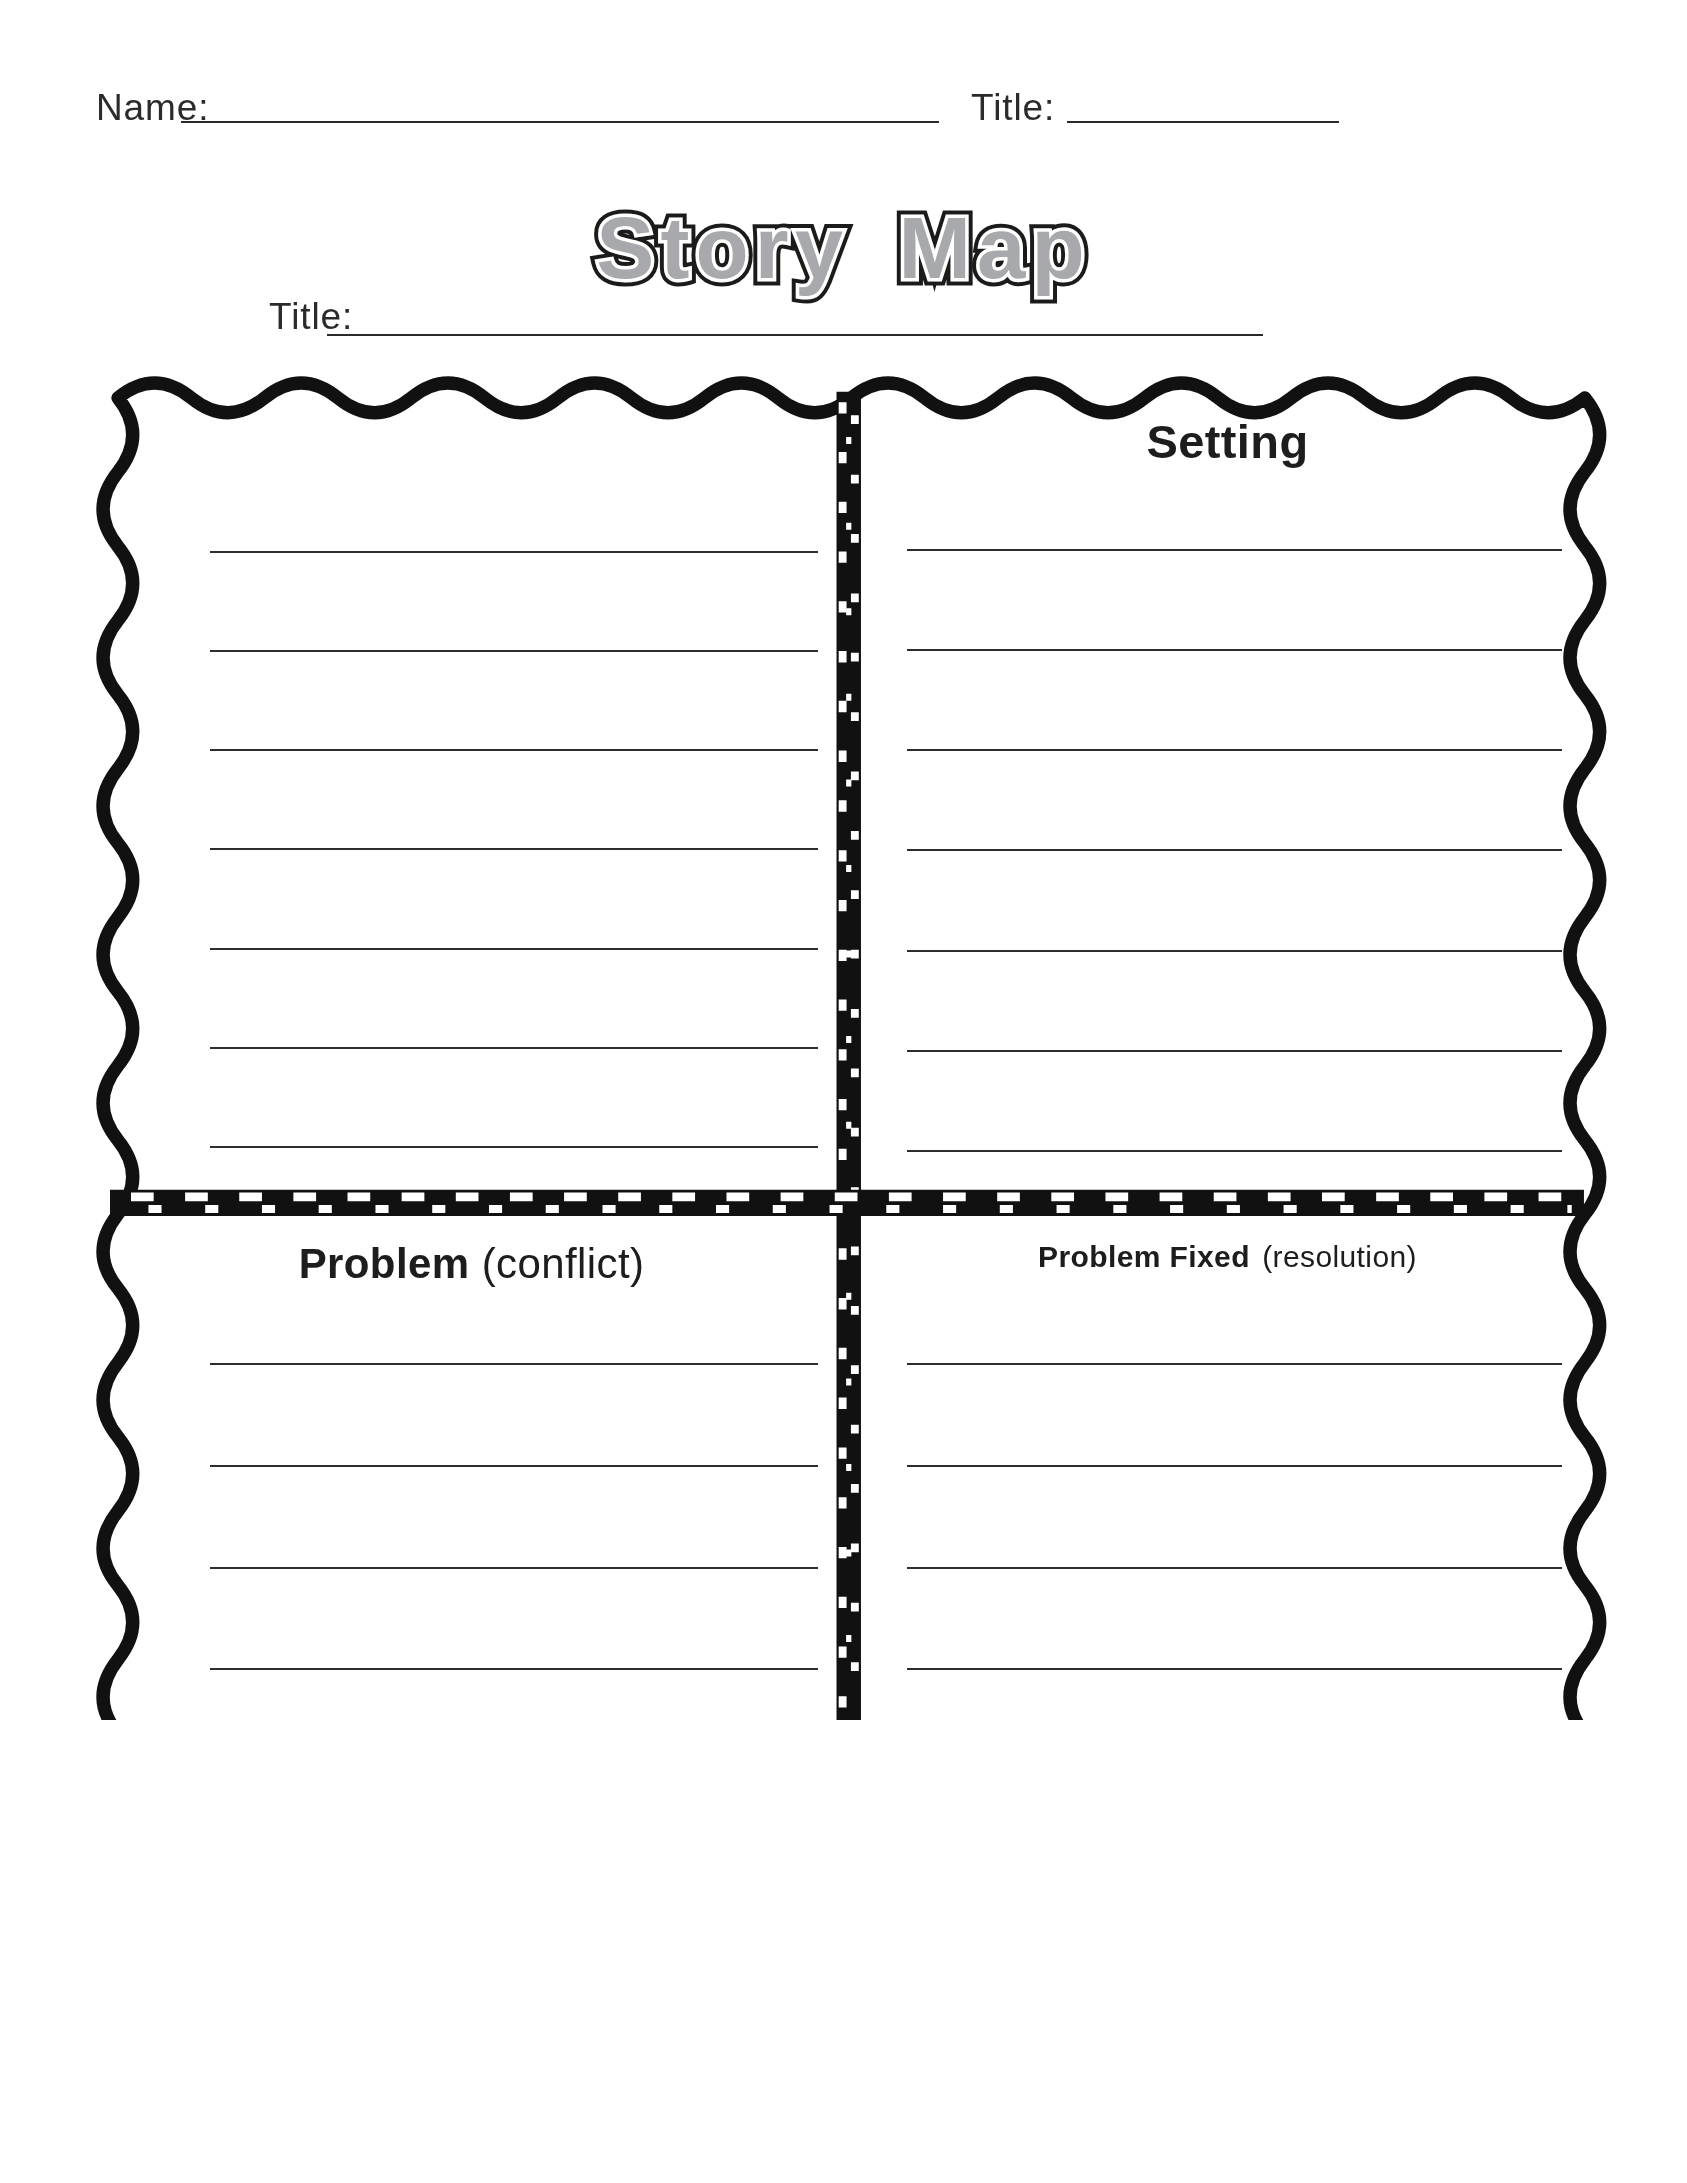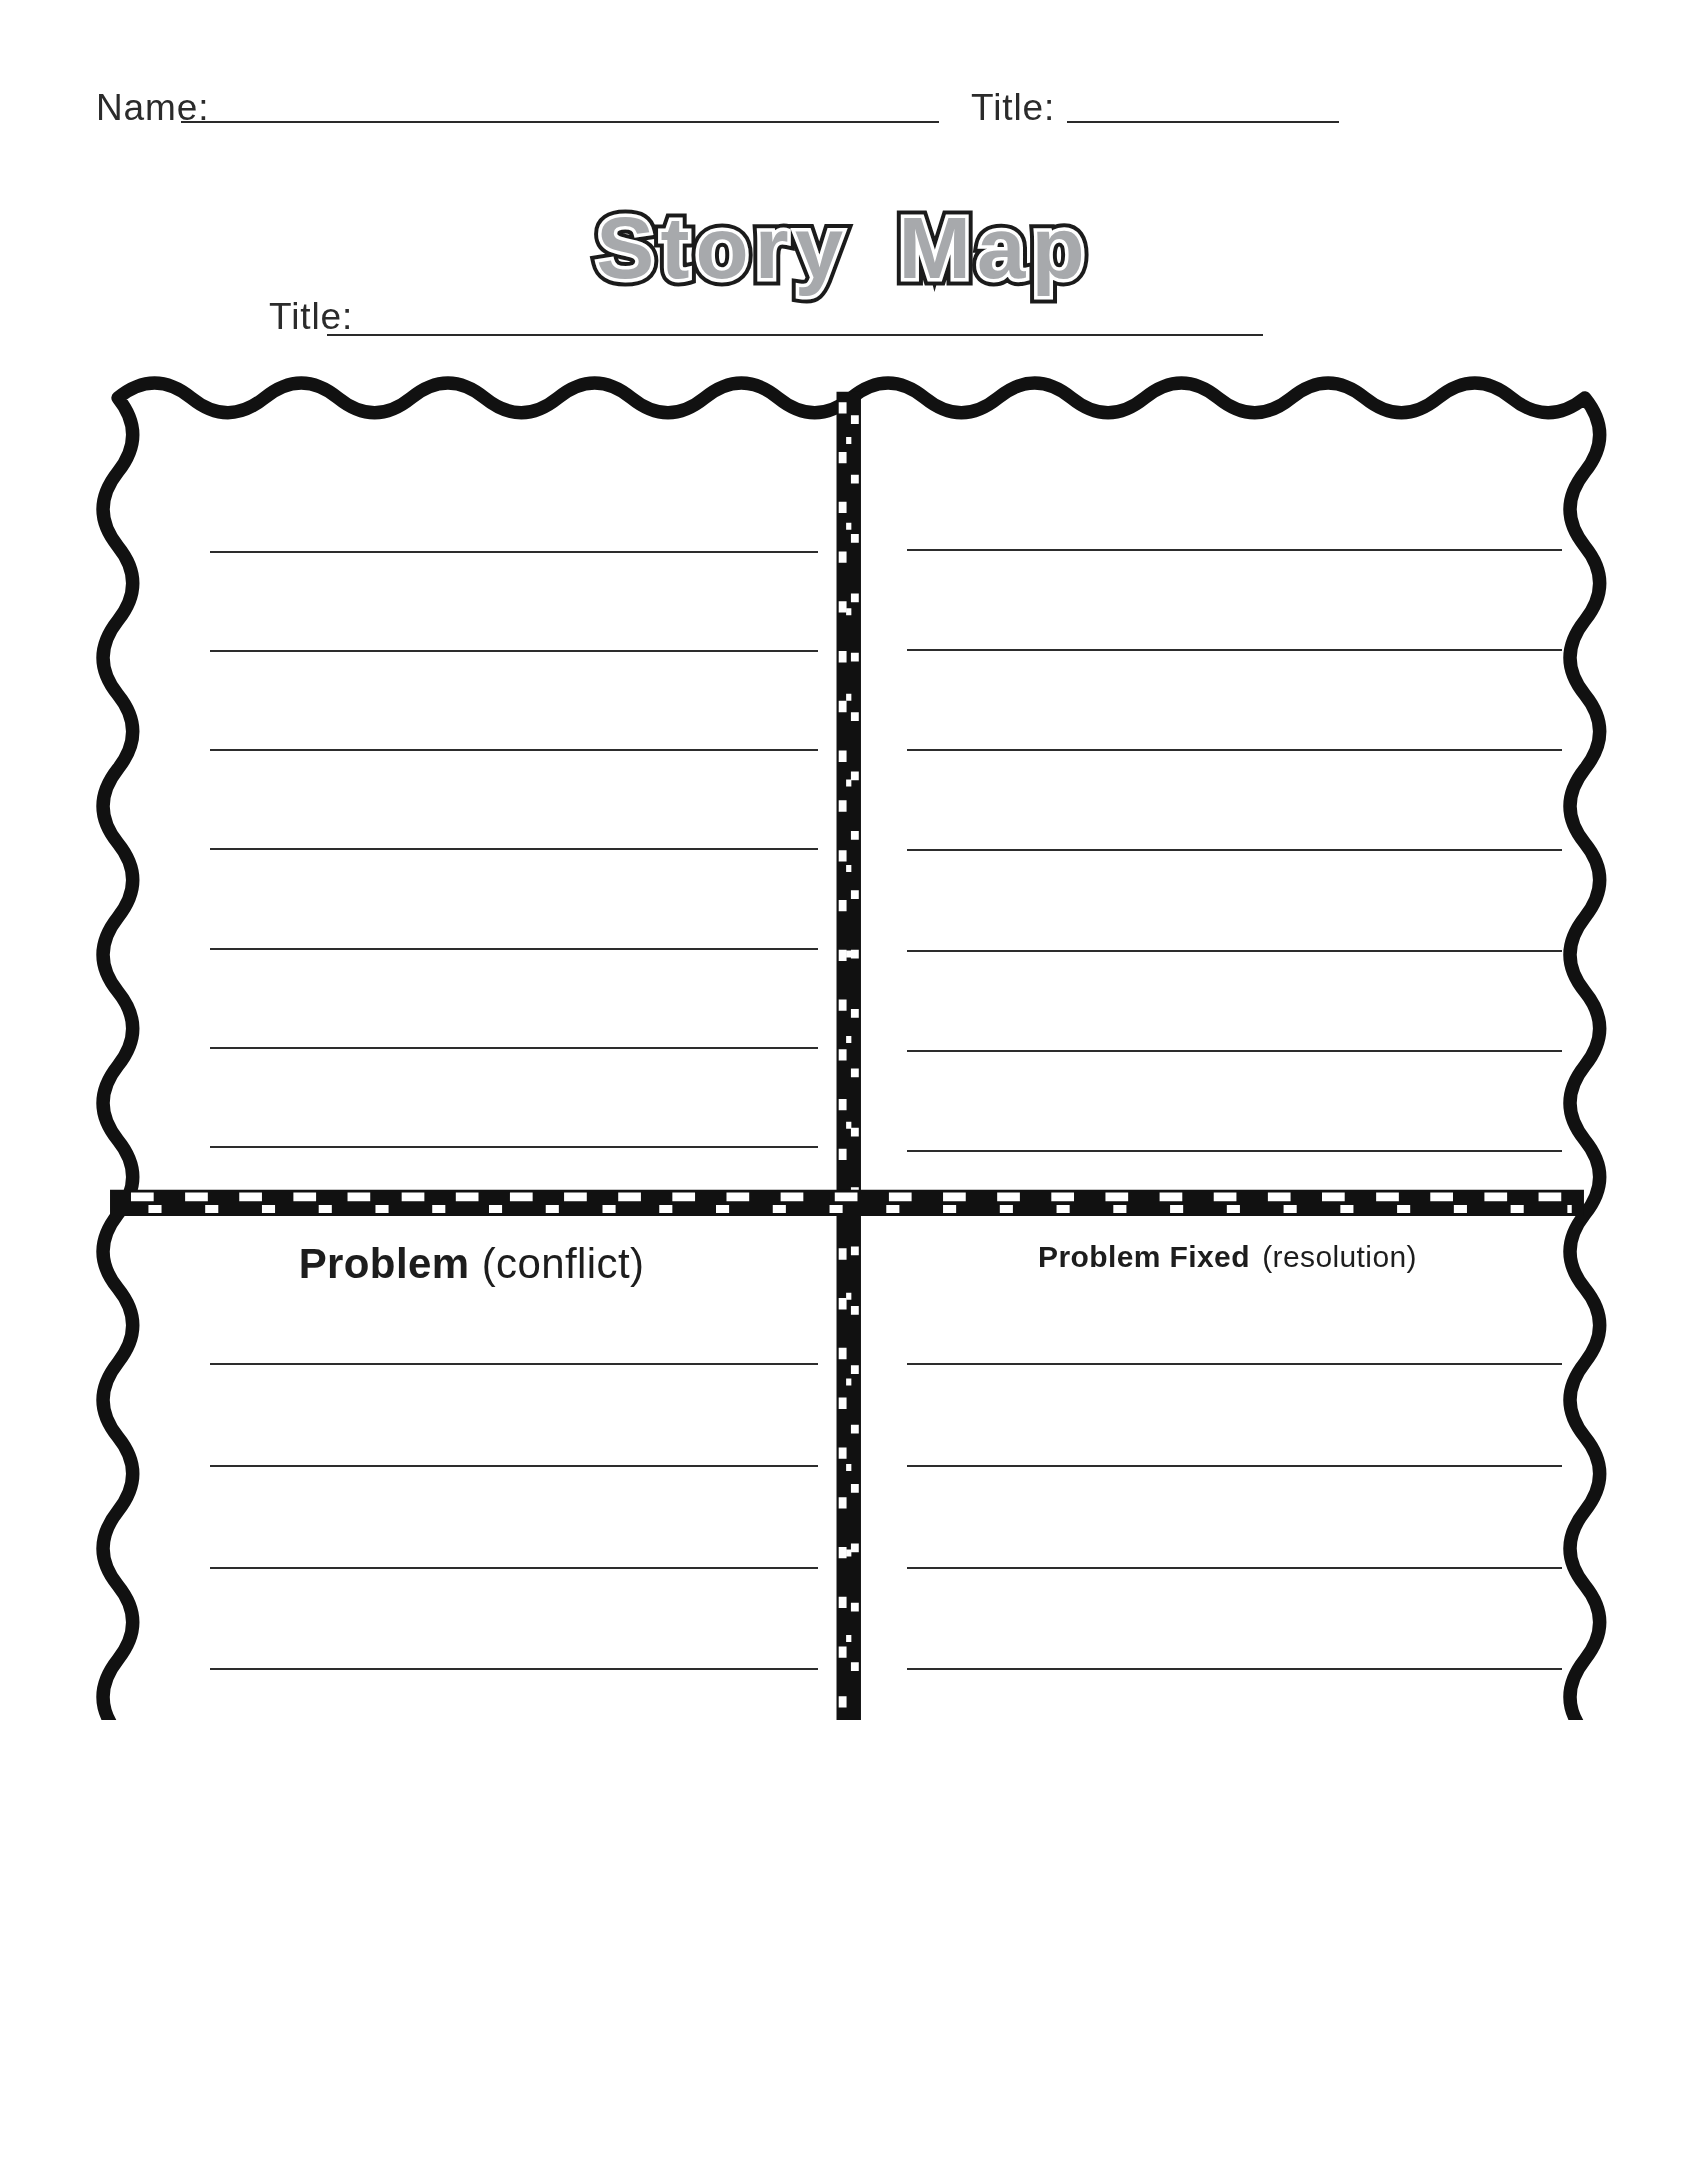--- a/index.html
+++ b/index.html
@@ -113,20 +113,23 @@
 
     <g>
       <line x1="126" y1="1377" x2="1814" y2="1377" stroke="#111111" stroke-width="30"></line>
       <line x1="150" y1="1370" x2="1800" y2="1370" stroke="#ffffff" stroke-width="10" stroke-dasharray="26 36"></line>
       <line x1="170" y1="1384" x2="1800" y2="1384" stroke="#ffffff" stroke-width="9" stroke-dasharray="15 50"></line>
     </g>
 
     <polygon stroke-width="4" points="1808,2315 1815.5,2351.3 1844.6,2328.3 1827.1,2361 1864.1,2362.1 1829.7,2375.8 1857.4,2400.5 1822.1,2388.9 1827.5,2425.6 1808,2394 1788.5,2425.6 1793.9,2388.9 1758.6,2400.5 1786.3,2375.8 1751.9,2362.1 1788.9,2361 1771.4,2328.3 1800.5,2351.3" fill="#ebebeb" stroke="#d5d5d5"></polygon>
   </svg>
 
+  <div class="quad-header" id="setting-header">
+    <span>Setting</span>
+  </div>
   <div class="quad-header" id="problem-header">
     <span>Problem</span><span class="reg">(conflict)</span>
   </div>
   <div class="quad-header" id="problem-fixed-header">
     <span>Problem Fixed</span><span class="reg">(resolution)</span>
   </div>
 
   <div class="lines" id="lines-characters">
       <div class="rule"></div>
       <div class="rule"></div>

